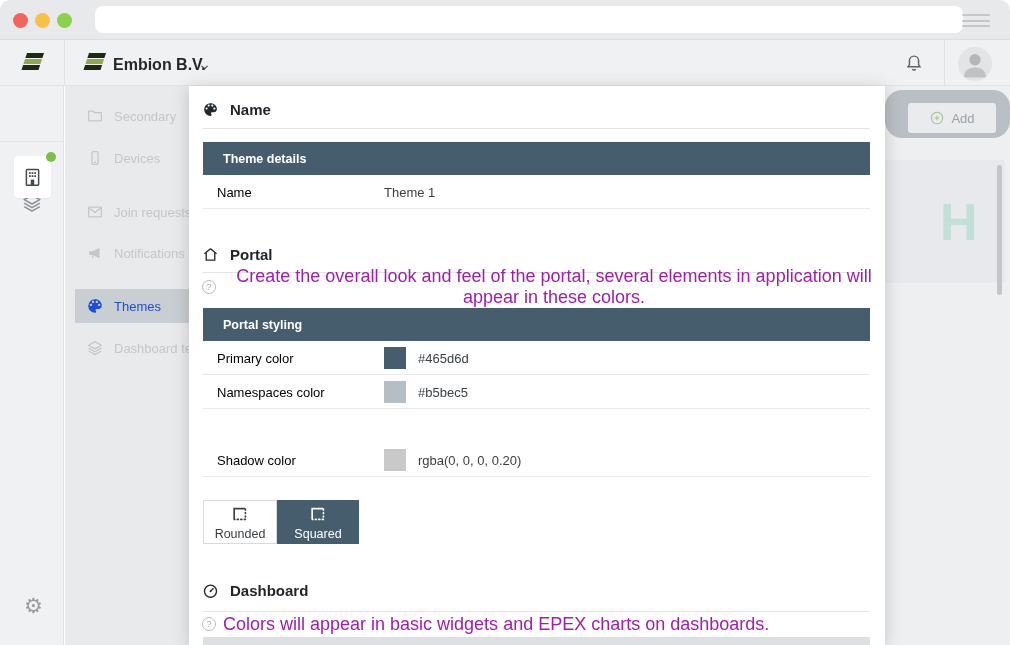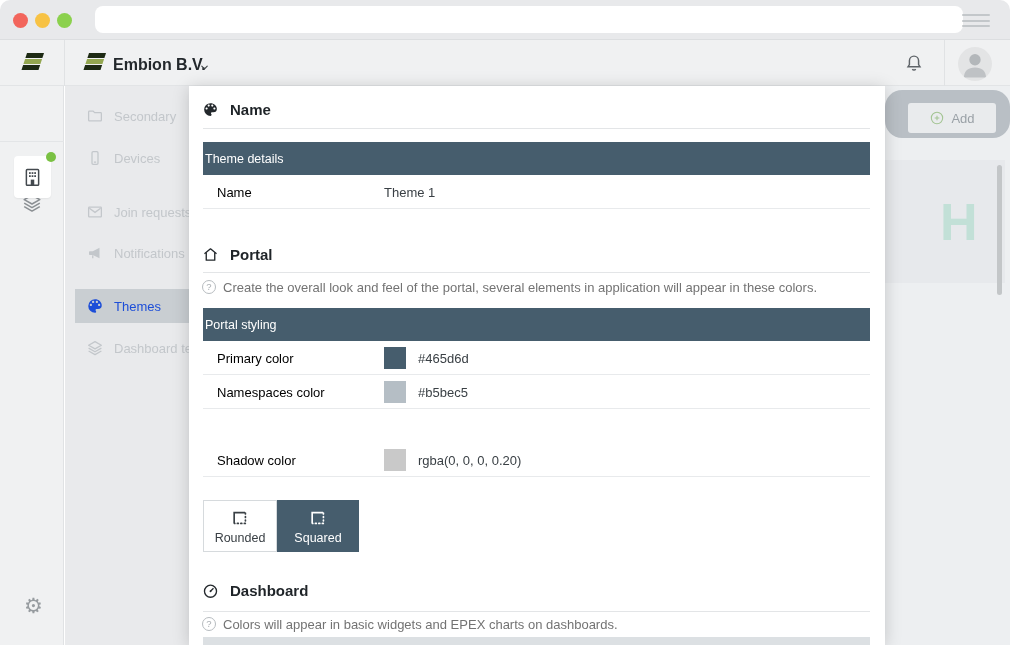--- a/index.html
+++ b/index.html
@@ -72,32 +72,32 @@
   .modal { position:absolute; left:189px; top:86px; width:696px; height:559px; background:#fff;
            box-shadow:0 2px 16px rgba(0,0,0,.18); }
   .sec-head { position:absolute; left:13px; height:18px; display:flex; align-items:center; gap:11px;
               color:#1f2428; }
   .sec-head .t { font-size:15px; font-weight:bold; }
   .sec-head svg { color:#23282c; }
   .hr { position:absolute; left:14px; width:667px; height:1px; background:#e3e5e7; }
   .helpline { position:absolute; left:13px; height:14px; display:flex; align-items:center; gap:7px; }
   .qmark { width:14px; height:14px; border:1px solid #b7bcc0; border-radius:50%; color:#a8adb2;
            font-size:9.5px; line-height:12px; text-align:center; flex:none; }
-  .helptext { font-size:13px; color:#737373; }
+  .helptext { font-size:18px; color:#a21caf;text-align:center; }
   .tbl-head { position:absolute; left:14px; width:667px; height:33px; background:#465d6d;
               display:flex; align-items:center; }
-  .tbl-head .t { margin-left:2px; color:#fff; font-size:12.5px; font-weight:normal;text-align:center; }
+  .tbl-head .t { margin-left:20px; color:#fff; font-size:12.5px; font-weight:bold;text-align:center; }
   .tbl-row { position:absolute; left:14px; width:667px; height:34px; background:#fff;
              border-bottom:1px solid #e8eaec; }
   .tbl-row .rlabel { position:absolute; left:14px; top:10px; font-size:13px; color:#000000;text-align:right; }
   .tbl-row .rvalue { position:absolute; left:181px; top:10px; font-size:13px; color:#3a4045; }
   .tbl-row .swatch { position:absolute; left:181px; top:6px; width:22px; height:22px; }
   .tbl-row .cvalue { position:absolute; left:215px; top:10px; font-size:13px; color:#3a4045; }
 
-  .corner-btn { position:absolute; top:414px; height:52px; display:flex; flex-direction:column;
+  .corner-btn { position:absolute; top:414px; height:44px; display:flex; flex-direction:column;
                 align-items:center; justify-content:center; gap:3px; font-size:12.5px; cursor:pointer; }
   .corner-btn svg { display:block; }
   .corner-btn.rounded { left:14px; width:74px; background:#fff; border:1px solid #d6dadd; color:#3a4045; }
   .corner-btn.squared { left:88px; width:82px; background:#465d6d; color:#fff; }
   .bottom-strip { position:absolute; left:14px; top:551px; width:667px; height:8px; background:#dce0e3; }
 </style>
 </head>
 <body>
 
 <div class="stage">

